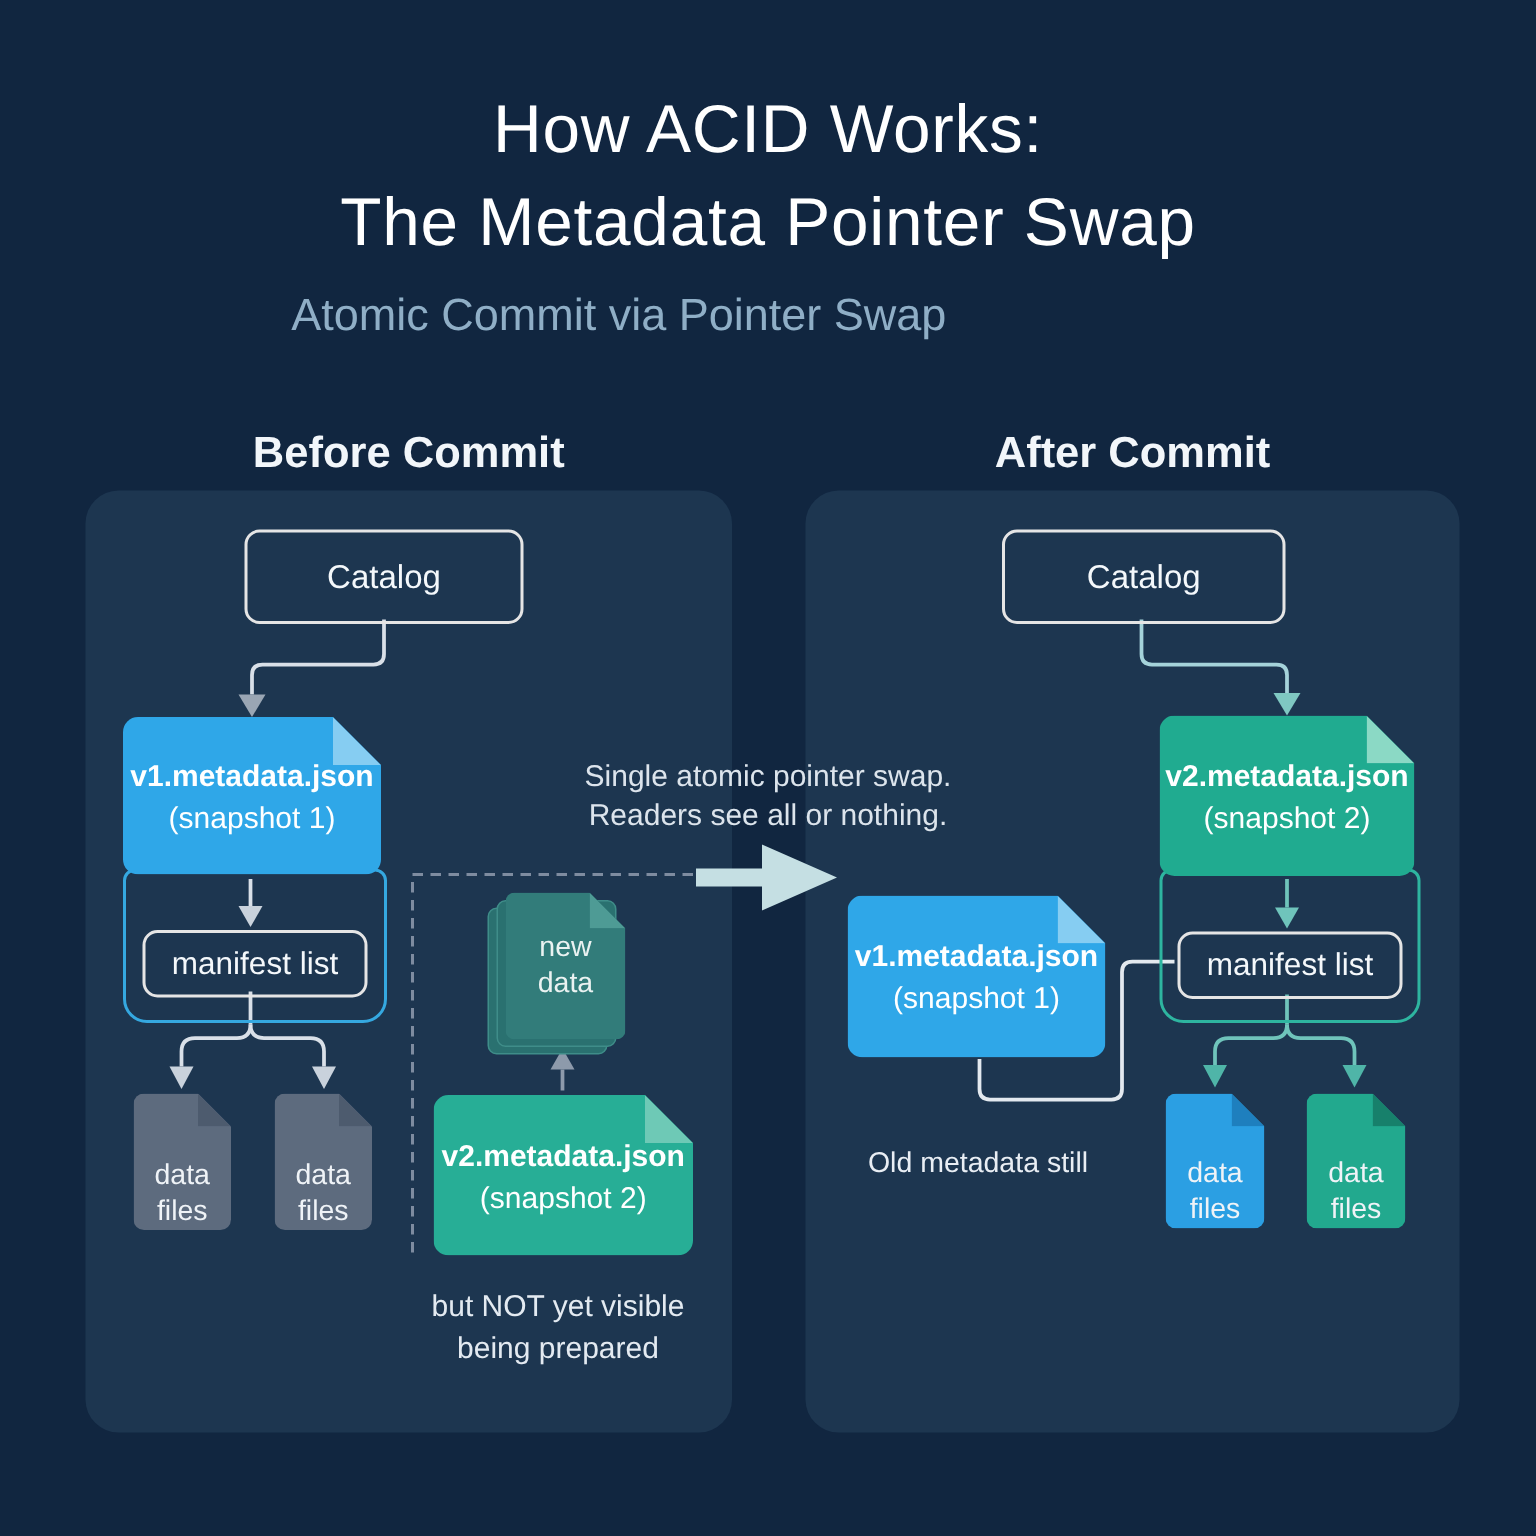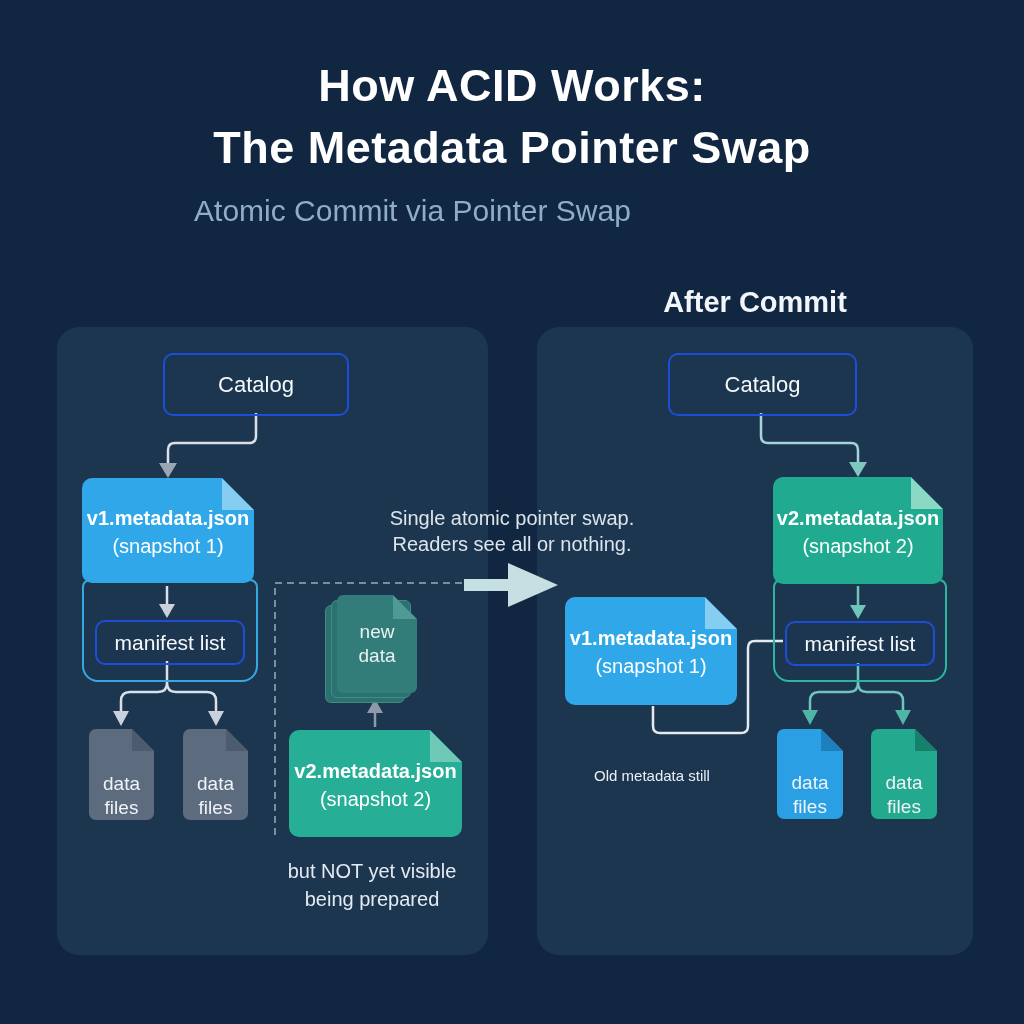--- a/index.html
+++ b/index.html
@@ -4,38 +4,38 @@
 <style>
   html,body{margin:0;padding:0;background:#0E1F33;}
   .page{
     position:relative;width:1024px;height:1024px;overflow:hidden;
     background:#112640;
     font-family:"Liberation Sans","DejaVu Sans",sans-serif;
     color:#FFFFFF;
   }
   .title{
     position:absolute;left:0;top:55px;width:1024px;text-align:center;
-    font-size:45px;font-weight:700;line-height:62px;color:#FFFFFF;letter-spacing:.5px;
+    font-size:45px;font-weight:400;line-height:62px;color:#FFFFFF;letter-spacing:.5px;
   }
   .subtitle{
     position:absolute;left:0;top:194px;width:825px;text-align:center;
     font-size:30px;font-weight:400;color:#8FAEC6;
   }
   .panel-heading{
     position:absolute;top:286px;text-align:center;
     font-size:29px;font-weight:700;color:#F2F6FA;
   }
   .panel{
     position:absolute;top:327px;height:628px;background:#1D3650;border-radius:22px;z-index:1;
   }
   .svg-layer{position:absolute;left:0;top:0;z-index:2;pointer-events:none;}
   .abs{position:absolute;}
   .z3{z-index:3;}
   .outline-box{
-    position:absolute;border:2px solid #1d4ed8;border-radius:10px;
+    position:absolute;border:2px solid #e5e5e5;border-radius:10px;
     display:flex;align-items:center;justify-content:center;
     font-size:22px;color:#F4F8FB;z-index:3;
   }
   .outline-container{
     position:absolute;border:2.5px solid;border-radius:8px 8px 16px 16px;z-index:3;
   }
   .card{
     position:absolute;border-radius:10px;z-index:4;
     display:flex;flex-direction:column;align-items:center;justify-content:center;
     text-align:center;
@@ -70,20 +70,21 @@
 <body>
 
 <div class="page">
 
   <div class="title">
     <div>How ACID Works:</div>
     <div>The Metadata Pointer Swap</div>
   </div>
   <div class="subtitle">Atomic Commit via Pointer Swap</div>
 
+  <div class="panel-heading" style="left:57px;width:431px;">Before Commit</div>
   <div class="panel-heading" style="left:537px;width:436px;">After Commit</div>
 
   <div class="panel" style="left:57px;width:431px;"></div>
   <div class="panel" style="left:537px;width:436px;"></div>
 
   <svg class="svg-layer" width="1024" height="1024" viewBox="0 0 1024 1024">
 
     <g>
       <path d="M256,413 L256,436 Q256,443 249,443 L175,443 Q168,443 168,450 L168,463" fill="none" stroke="#D9E0E8" stroke-width="2.5"></path>
       <polygon points="159,463 177,463 168,478" fill="#9AA6B4"></polygon>
@@ -197,21 +198,21 @@
   <div class="outline-box" style="left:785px;top:621px;width:146px;height:41px;font-size:21px;">
     <span>manifest list</span>
   </div>
 
   <div class="card" style="left:565px;top:597px;width:172px;height:108px;background:#2FA7E8;">
     <span class="fold" style="background:#86CDF2;"></span>
     <div class="card-title">v1.metadata.json</div>
     <div class="card-sub">(snapshot 1)</div>
   </div>
 
-  <div class="note" style="left:537px;top:760px;width:230px;font-size:15px;line-height:31px;color:#E9EEF4;">
+  <div class="note" style="left:537px;top:760px;width:230px;font-size:19px;line-height:31px;color:#E9EEF4;">
     <div>Old metadata still</div>
   </div>
 
   <div class="file" style="left:777px;top:729px;width:66px;height:90px;background:#2B9FE3;">
     <span class="fold" style="background:#1E7FBE;"></span>
     <span style="width:46px;">data files</span>
   </div>
   <div class="file" style="left:871px;top:729px;width:66px;height:90px;background:#22A98E;">
     <span class="fold" style="background:#17806B;"></span>
     <span style="width:46px;">data files</span>

